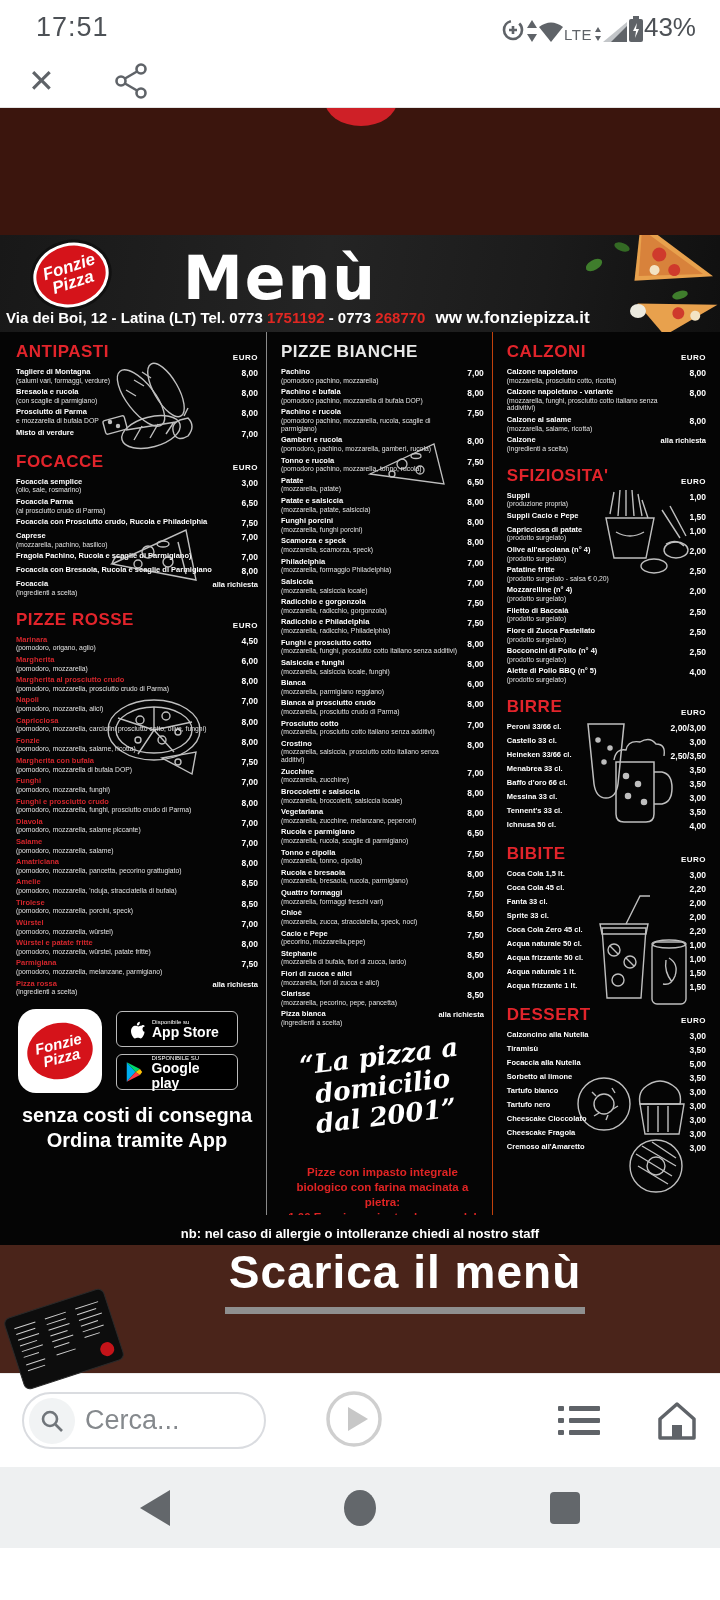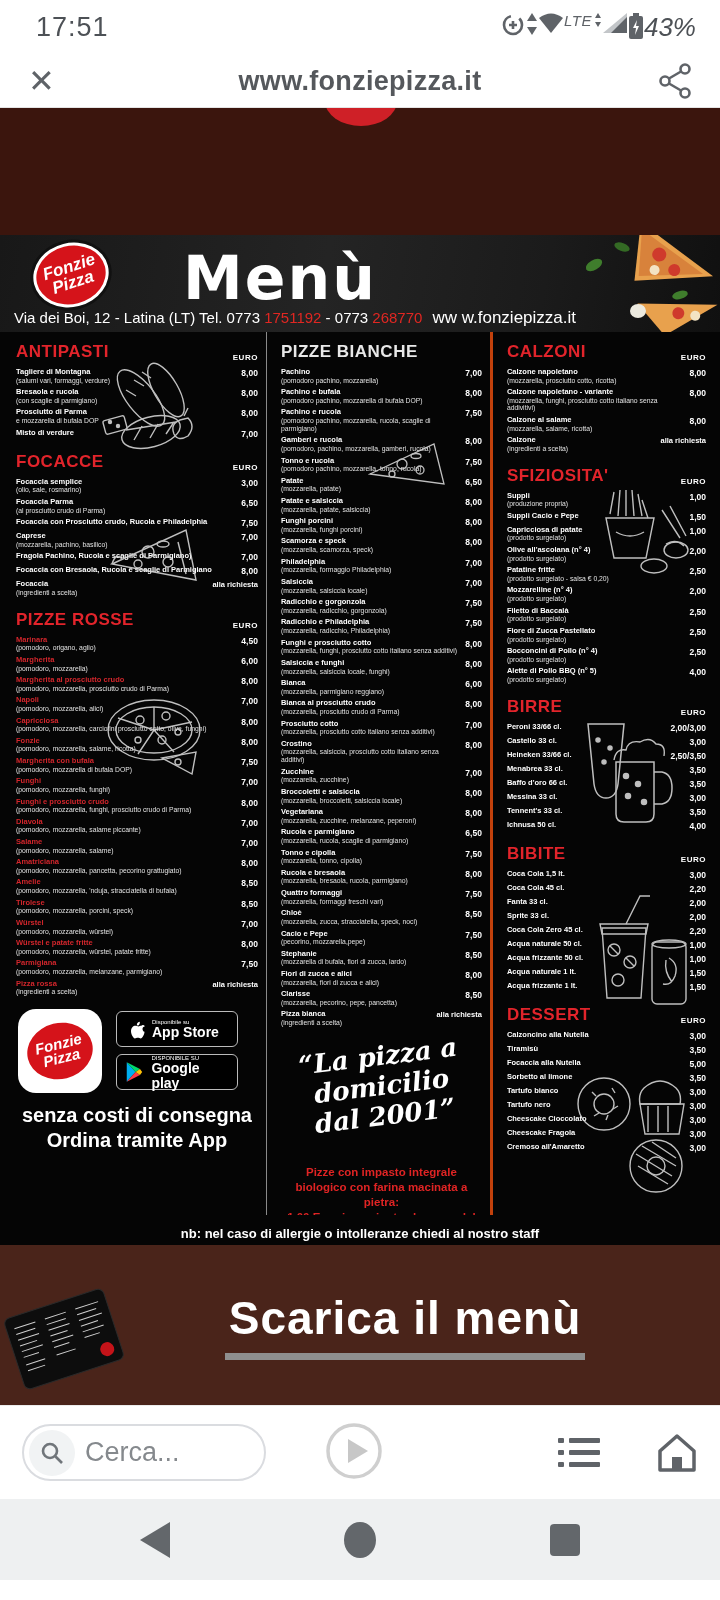--- a/index.html
+++ b/index.html
@@ -3,49 +3,49 @@
 <meta charset="utf-8">
 <style>
   * { margin:0; padding:0; box-sizing:border-box; }
   html,body { background:#fff; }
   body { font-family:"Liberation Sans", sans-serif; }
   .screen { position:relative; width:720px; height:1600px; margin:0 auto; background:#fff; overflow:hidden; }
 
   
   .status-bar { height:55px; background:#fff; display:flex; align-items:center; padding:0 24px 0 36px; }
   .time { font-size:27px; color:#4d5156; letter-spacing:1px; }
-  .sb-right { margin-left:auto; display:flex; align-items:flex-start; color:#5f6368;font-style:italic; }
+  .sb-right { margin-left:auto; display:flex; align-items:flex-end; color:#5f6368; }
   .lte { font-size:15px; color:#5f6368; letter-spacing:.5px; display:flex; align-items:flex-start; gap:2px;}
   .batt-pct { font-size:26px; color:#4d5156; }
 
   
   .browser-bar { height:53px; background:#fff; border-bottom:1px solid #e4e4e4; display:flex; align-items:center; padding:0 28px; }
   .close-x { font-size:32px; color:#5f6368; width:60px; cursor:default; line-height:1;}
   .url { flex:1; text-align:center; font-size:27px; color:#55585c; font-weight:bold; letter-spacing:.3px;}
   .share-wrap { width:60px; display:flex; justify-content:flex-end; }
 
   
   .brown-top { position:relative; height:127px; background:#3b150d; overflow:hidden; }
   .red-arc { position:absolute; left:325px; top:-32px; width:72px; height:50px; background:#cf2027; border-radius:50%; }
 
   
   .banner { position:relative; height:97px; background:linear-gradient(100deg,#181818 0%,#242424 45%,#1b1b1b 75%,#101010 100%); overflow:hidden; }
   .logo-oval { position:absolute; left:33px; top:8px; width:76px; height:64px; background:#d5131a; border:3px solid #fff; border-radius:50%; transform:rotate(-14deg); display:flex; flex-direction:column; align-items:center; justify-content:center; box-shadow:0 0 0 3px #111; }
   .logo-oval span { color:#fff; font-weight:bold; font-style:italic; font-size:17px; line-height:.95; transform:rotate(-4deg); }
   .banner-title { position:absolute; left:0; right:160px; top:8px; text-align:center; color:#fff; font-size:60px; font-weight:bold; font-family:"DejaVu Sans", sans-serif; letter-spacing:2px; }
-  .addr { position:absolute; left:14px; bottom:4px; color:#fff; font-size:15px; font-weight:normal; white-space:nowrap; }
+  .addr { position:absolute; left:6px; bottom:4px; color:#fff; font-size:15px; font-weight:bold; white-space:nowrap; }
   .addr .tel { color:#e02722; }
   .addr .site { font-size:17px; margin-left:10px; }
 
   
   .menu-black { position:relative; height:913px; background:#050505; }
   .menu-cols { display:flex; height:883px; overflow:hidden; }
   .menu-col { overflow:hidden; position:relative; padding:10px 8px 0 16px; }
   .col-1 { width:285px; border-right:1px solid #8a8a8a; }
-  .col-2 { width:241px; border-right:3px solid #c2410c; padding-left:14px; }
+  .col-2 { width:241px; border-right:1px solid #c2410c; padding-left:14px; }
   .col-3 { width:242px; padding-left:14px; padding-right:14px; }
 
   .menu-section { margin-bottom:13px; }
   .sec-head { display:flex; align-items:flex-end; justify-content:space-between; margin-bottom:6px; }
   .sec-title { color:#e2242b; font-size:17px; font-weight:bold; letter-spacing:.5px; }
   .sec-title.white { color:#e8e8e8; }
   .sec-euro { color:#fff; font-size:8px; font-weight:bold; letter-spacing:.5px; }
   .menu-item { display:flex; margin-bottom:4px; }
   .item-text { flex:1; padding-right:6px; }
   .item-name { color:#fff; font-size:7.5px; font-weight:bold; line-height:1.15; }
@@ -70,21 +70,21 @@
   .order-text { color:#fff; font-weight:bold; font-size:20px; line-height:1.25; text-align:center; }
 
   .quote-block { margin-top:14px; transform:rotate(-7deg); text-align:center; color:#fff; font-family:"DejaVu Serif", serif; font-style:italic; font-weight:bold; }
   .quote-l1 { font-size:26px; }
   .quote-l2 { font-size:26px; }
   .note-red { margin-top:34px; text-align:center; color:#e02424; font-weight:bold; font-size:11.5px; line-height:1.3; transform:rotate(0); }
 
   .nb-line { position:absolute; left:0; right:0; bottom:4px; text-align:center; color:#fff; font-weight:bold; font-size:13px; }
 
   
-  .brown-bottom { position:relative; height:160px; background:#4a241a; display:flex; align-items:center; }
+  .brown-bottom { position:relative; height:128px; background:#4a241a; display:flex; align-items:flex-start; }
   .menu-card { position:absolute; left:10px; top:55px; transform:rotate(-18deg); }
   .download-wrap { flex:1; text-align:center; padding-left:90px; }
   .download-link { display:inline-block; color:#fff; font-size:46px; font-weight:bold; border-bottom:7px solid #8f8f8f; padding:0 4px 8px; letter-spacing:1px; }
 
   
   .toolbar { height:94px; background:#fff; border-top:1px solid #ececec; display:flex; align-items:center; padding:0 22px;gap:44px; }
   .search-pill { width:244px; height:57px; border:2px solid #dadce0; border-radius:30px; display:flex; align-items:center; background:#fff; padding:0 10px 0 5px; }
   .search-circle { width:46px; height:46px; border-radius:50%; background:#f1f3f4; display:flex; align-items:center; justify-content:center; }
   .search-pill input { border:none; outline:none; width:150px; font-size:27px; color:#444; margin-left:10px; font-family:"Liberation Sans",sans-serif; }
   .search-pill input::placeholder { color:#85898d; }
@@ -128,21 +128,20 @@
           <rect x="5" y="1" width="6" height="3" fill="#5f6368"></rect>
           <rect x="1" y="4" width="14" height="23" rx="2" fill="#5f6368"></rect>
           <polygon points="9,8 5,16 8,16 7,23 11,14 8,14" fill="#fff"></polygon>
         </svg>
       <span class="batt-pct">43%</span>
     </span>
   </div>
 
   <div class="browser-bar">
     <span class="close-x">✕</span>
-    <span class="url">www.fonziepizza.it</span>
     <span class="share-wrap">
       <svg width="34" height="36" viewBox="0 0 34 36">
           <circle cx="27" cy="6" r="4.5" fill="none" stroke="#5f6368" stroke-width="2.6"></circle>
           <circle cx="7" cy="18" r="4.5" fill="none" stroke="#5f6368" stroke-width="2.6"></circle>
           <circle cx="27" cy="30" r="4.5" fill="none" stroke="#5f6368" stroke-width="2.6"></circle>
           <line x1="11" y1="15.5" x2="23" y2="8.5" stroke="#5f6368" stroke-width="2.6"></line>
           <line x1="11" y1="20.5" x2="23" y2="27.5" stroke="#5f6368" stroke-width="2.6"></line>
         </svg>
     </span>
   </div>

